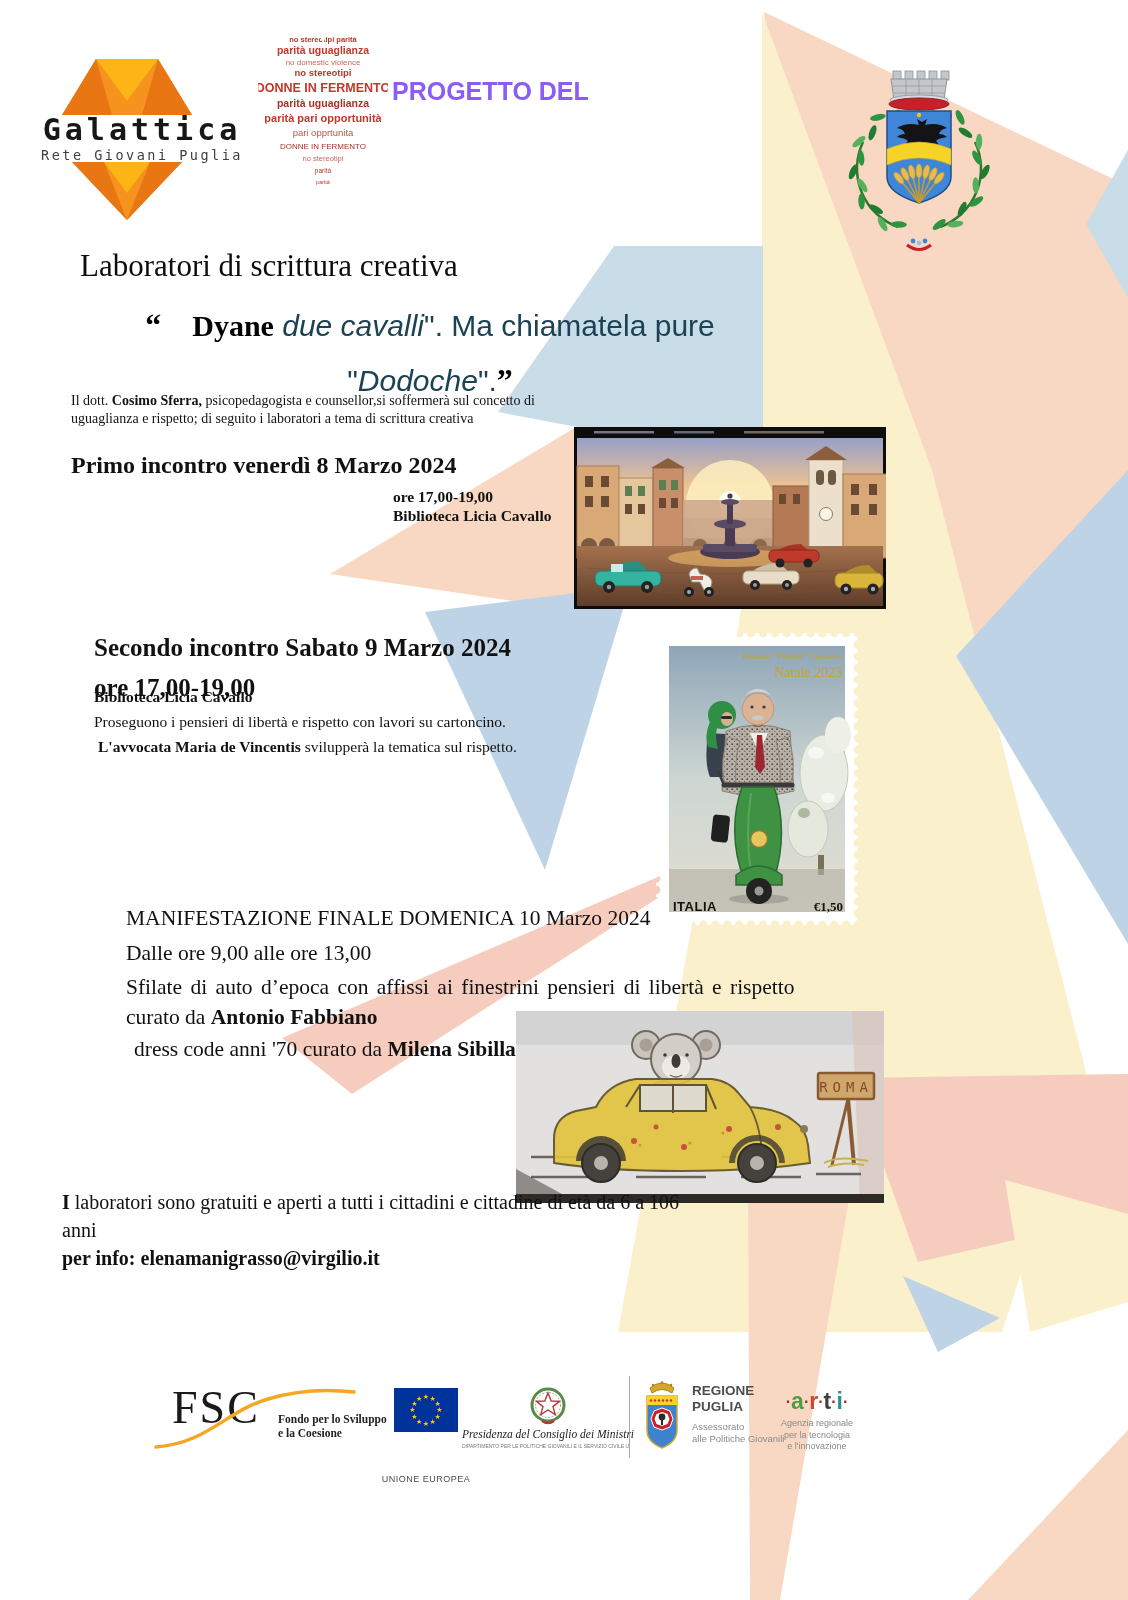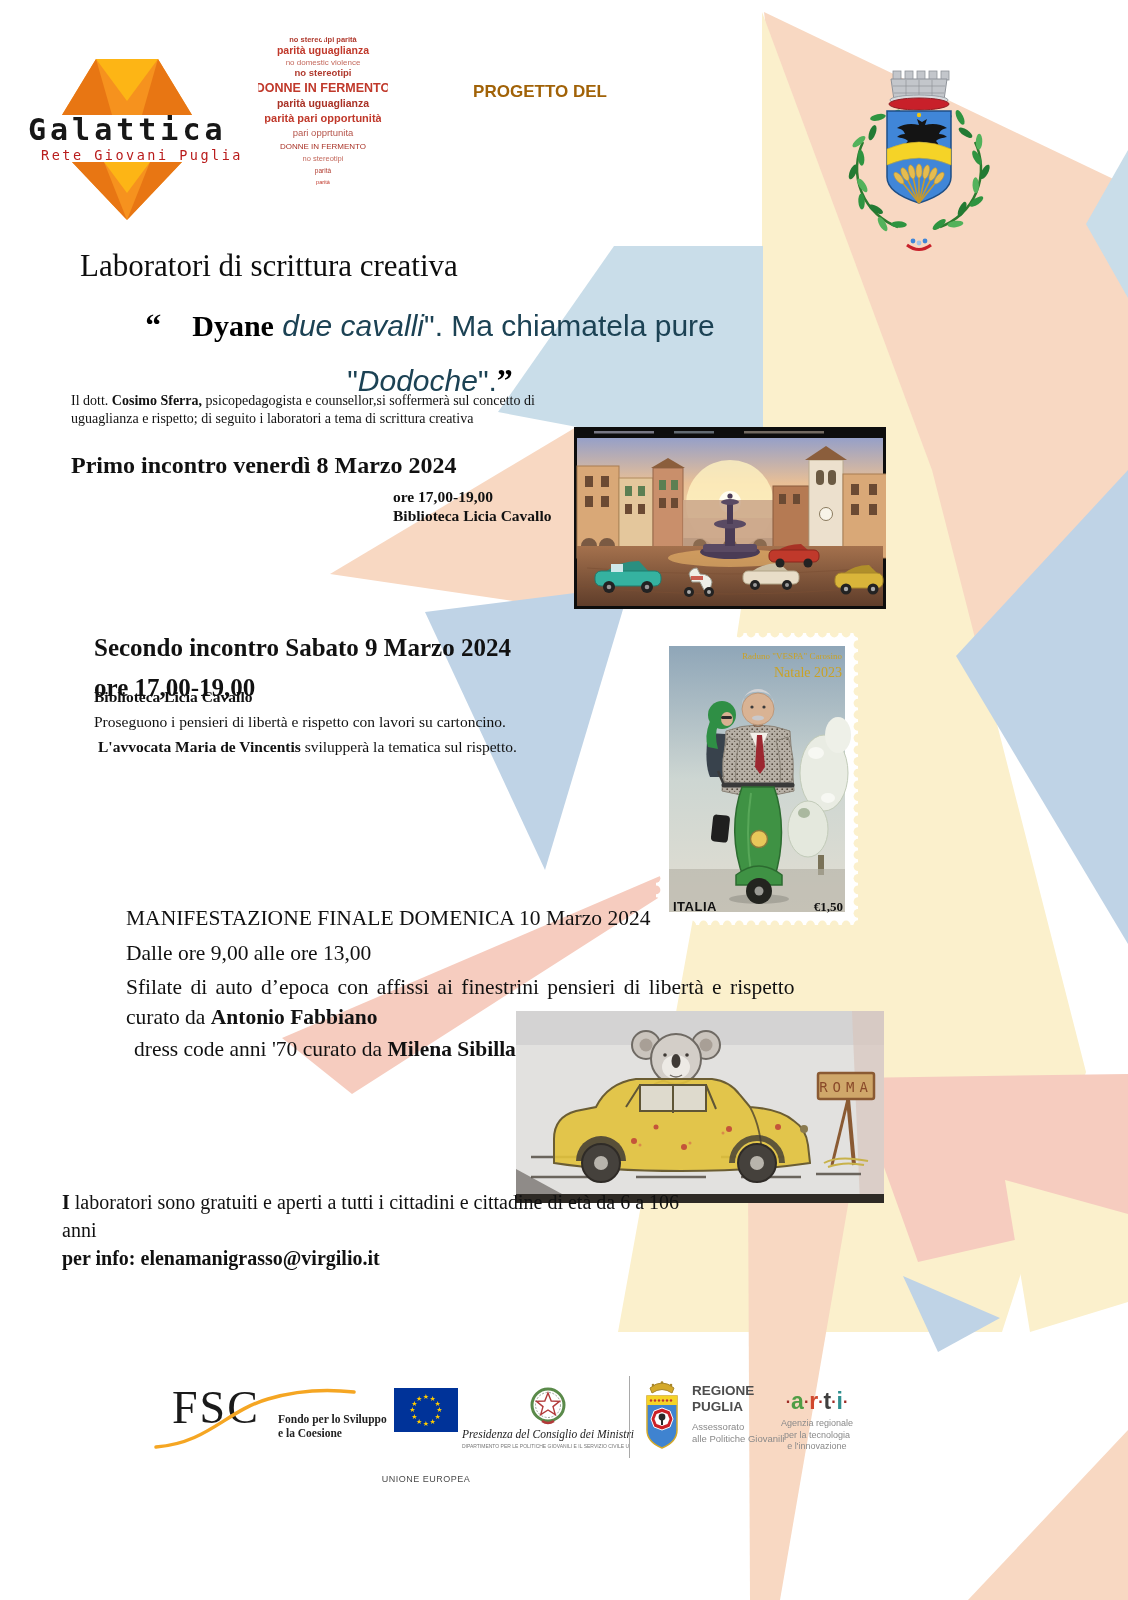--- a/index.html
+++ b/index.html
@@ -2,25 +2,25 @@
 <html><head>
 <meta charset="utf-8">
 <style>
   html,body{margin:0;padding:0;}
   body{width:1128px;height:1600px;position:relative;overflow:hidden;background:#fff;
        font-family:"Liberation Serif","DejaVu Serif",serif;color:#111;}
   .abs{position:absolute;}
   svg{display:block;}
   
   .gal-name{font-family:"DejaVu Sans Mono","Liberation Mono",monospace;font-weight:bold;font-size:30px;
-            letter-spacing:4px;color:#171717;text-align:left;white-space:nowrap;}
+            letter-spacing:4px;color:#171717;text-align:center;white-space:nowrap;}
   .gal-tag{font-family:"DejaVu Sans Mono","Liberation Mono",monospace;font-size:13.5px;letter-spacing:2.5px;
-           color:#b91c1c;text-align:center;white-space:nowrap;}
-  .project{font-family:"Liberation Sans",sans-serif;font-weight:800;font-size:17px;line-height:31px;
-           text-align:center;color:#a16207;}
+           color:#404040;text-align:center;white-space:nowrap;}
+  .project{font-family:"Liberation Sans",sans-serif;font-weight:800;font-size:25px;line-height:31px;
+           color:#8b5cf6;}
   
   .main-title{font-size:31px;color:#0d0d0d;}
   .subtitle{font-size:30px;text-align:center;line-height:55px;color:#1c4254;}
   .subtitle .q{color:#000;font-weight:bold;font-size:32px;}
   .subtitle .dy{color:#000;font-weight:bold;margin-left:31px;}
   .subtitle .it{font-family:Liberation Sans, sans-serif;font-style:italic;}
   .subtitle .sans{font-family:"Liberation Sans",sans-serif;}
   .intro{font-size:14px;line-height:17.5px;width:478px;}
   .h-primo{font-size:24px;font-weight:bold;white-space:nowrap;}
   .tp{font-size:15.5px;font-weight:bold;line-height:19px;}

